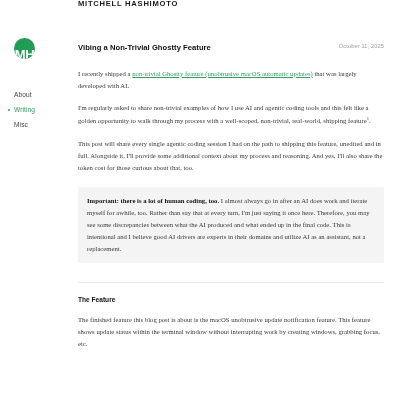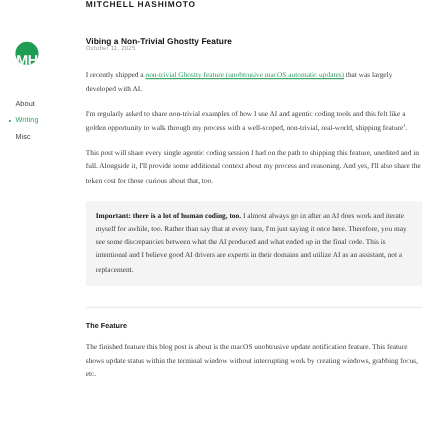--- a/index.html
+++ b/index.html
@@ -91,25 +91,24 @@
   }
   .site-title {
     font-size: 7.6px;
     font-weight: 700;
     letter-spacing: 0.75px;
     color: #1a1a1a;
     line-height: 1;
     font-family: "Liberation Sans", sans-serif;
   }
   .post-head {
-    margin-top: 25px;
+    margin-top: 35px;
     display: flex;
-    align-items: flex-start;
+    align-items: center;
     justify-content: space-between;
-    flex-direction: column;
   }
   .post-title {
     font-size: 7.6px;
     font-weight: 700;
     color: #111111;
     letter-spacing: 0.05px;
     line-height: 1.2;
     font-family: "Liberation Sans", sans-serif;
     margin: 0;
   }

